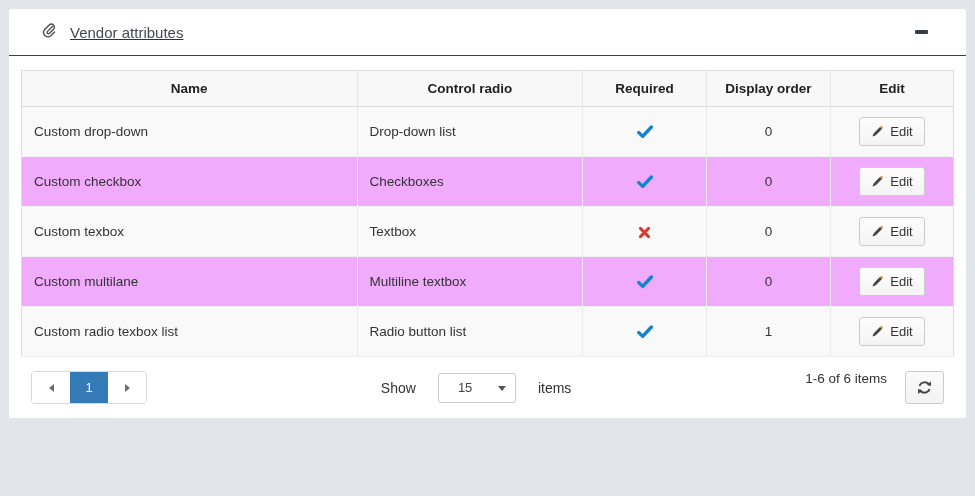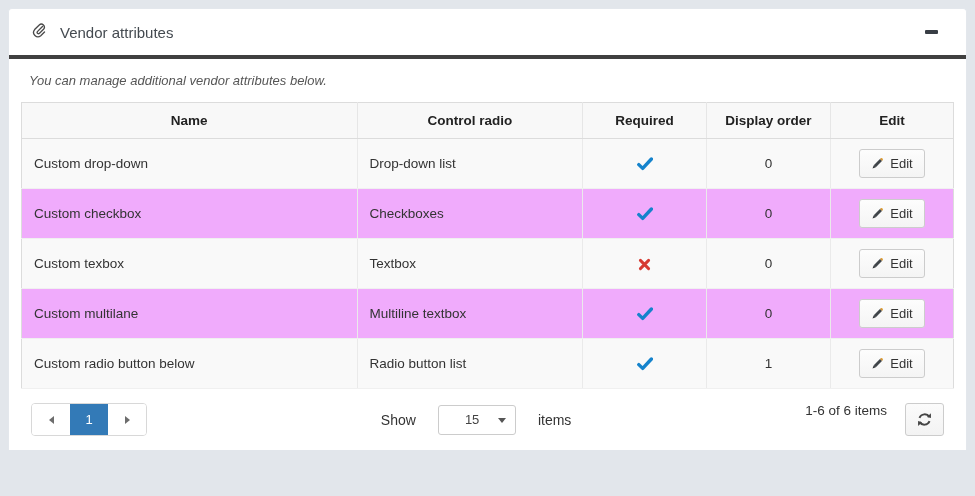--- a/index.html
+++ b/index.html
@@ -15,22 +15,23 @@
   .panel {
     margin: 8px 8px 0 8px;
     background: #fff;
     border: 1px solid #e3e7ec;
     border-bottom: none;
     border-radius: 4px 4px 0 0;
   }
   .panel-header {
     display: flex;
     align-items: center;
-    padding: 13px 22px;
-    border-bottom: 4px solid #404040;
+    padding: 13px 32px;
+    border-bottom: 1px solid #404040;
+    text-decoration: underline;
   }
   .panel-title {
     margin-left: 13px;
     font-size: 15px;
     color: #444a50;
   }
   .collapse-btn {
     margin-left: auto;
     background: none;
     border: none;
@@ -153,21 +154,21 @@
   }
   .select-box {
     position: relative;
     width: 78px;
     height: 30px;
     border: 1px solid #ccc;
     border-radius: 3px;
     background: #fff;
     display: flex;
     align-items: center;
-    padding-left: 26px;
+    padding-left: 19px;
     font-size: 13px;
     color: #444;
     cursor: pointer;
   }
   .select-caret {
     position: absolute;
     right: 9px;
     top: 12px;
     width: 0; height: 0;
     border-left: 4.5px solid transparent;
@@ -205,21 +206,20 @@
         <path d="M12.9 5.1 L7.2 10.8 a1.5 1.5 0 0 0 2.1 2.1 L14.1 8.1 a3.4 3.4 0 0 0 -4.8 -4.8 L4.1 8.5 a4.9 4.9 0 0 0 6.9 6.9 L15.2 11.2"></path>
       </svg>
     </span>
     <span class="panel-title">Vendor attributes</span>
     <button class="collapse-btn">
       <div class="bar"></div>
     </button>
   </div>
 
   <div class="panel-body">
-    <div class="note">You can manage additional vendor attributes below.</div>
 
     <table class="grid">
       <thead>
         <tr>
           <th class="col-name">Name</th>
           <th class="col-ctrl">Control radio</th>
           <th class="col-req c">Required</th>
           <th class="col-ord c">Display order</th>
           <th class="c">Edit</th>
         </tr>
@@ -311,21 +311,21 @@
               <svg viewBox="0 0 14 14" width="13" height="13">
                   <path fill="#d9972f" d="M9.6 2.2 L10.4 1.4 a1.6 1.6 0 0 1 2.2 2.2 L11.8 4.4 Z"></path>
                   <path fill="#3f4449" d="M3.0 8.8 L9.6 2.2 L11.8 4.4 L5.2 11.0 Z"></path>
                   <path fill="#2e3338" d="M3.0 8.8 L5.2 11.0 L1.6 12.3 Z"></path>
                 </svg>
               <span>Edit</span>
             </button>
           </td>
         </tr>
         <tr>
-          <td>Custom radio button below</td>
+          <td>Custom radio texbox list</td>
           <td>Radio button list</td>
           <td class="c">
             <span class="flag" data-flag="true">
               <svg class="icon-check" viewBox="0 0 16 14" width="16" height="14">
                   <path d="M1.8 7.6 L5.7 11.4 L14.4 2" fill="none" stroke="#1583cc" stroke-width="3.4" stroke-linecap="round" stroke-linejoin="round"></path>
                 </svg>
               
             </span>
           </td>
           <td class="c">1</td>

